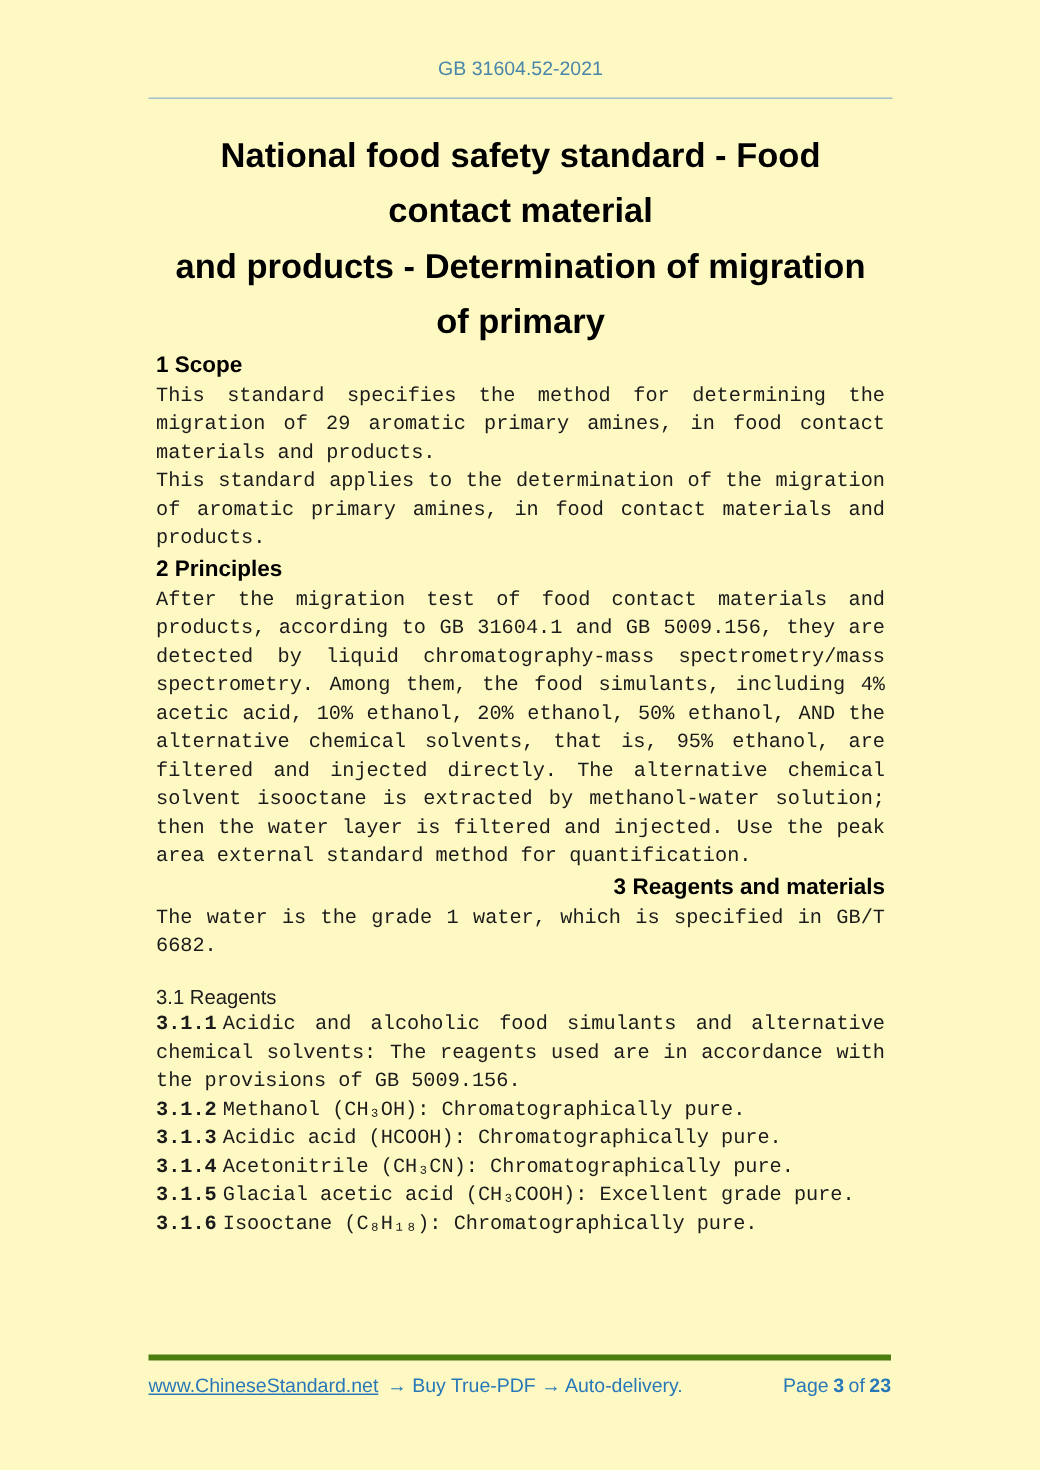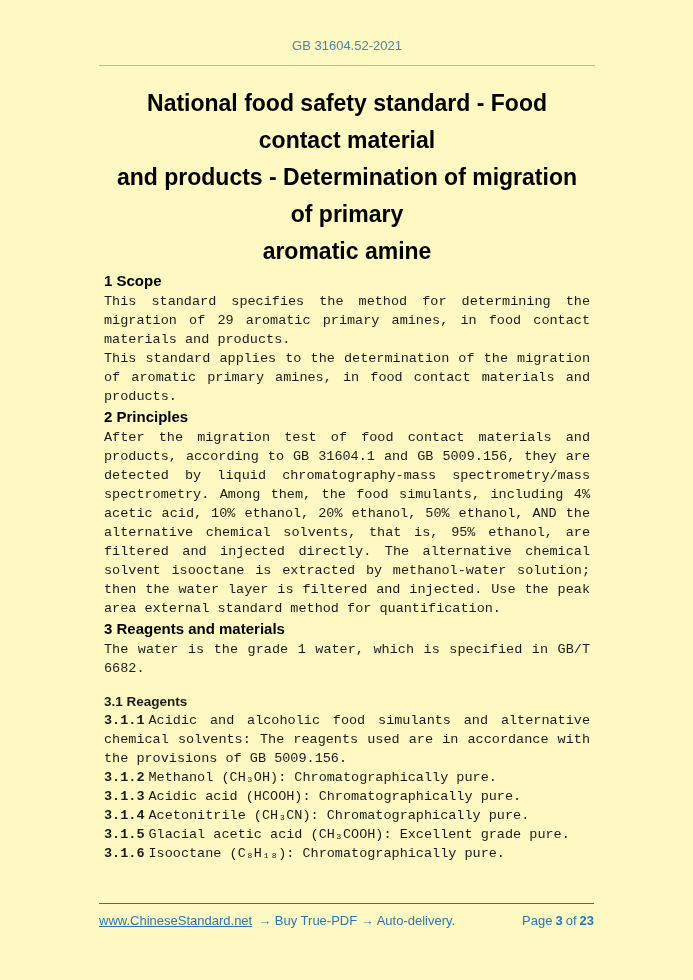--- a/index.html
+++ b/index.html
@@ -38,47 +38,47 @@
   }
   h2.section-heading {
     font-size: 15px;
     font-weight: 700;
     line-height: 22px;
     color: #000000;
     margin: 0;
   }
   .h-scope      { margin-top: 40px; }
   .h-principles { margin-top: 18px; }
-  .h-reagents   { margin-top: 14px; }
+  .h-reagents   { margin-top: 14px; text-align: right; }
   p.para {
     font-size: 13.5px;
     line-height: 19px;
     text-align: justify;
     margin: 0;
     font-family: Liberation Mono, monospace;
   }
   .mt-23 { margin-top: 23px; }
   .mt-22 { margin-top: 22px; }
   .mt-16 { margin-top: 16px; }
   .mt-14 { margin-top: 14px; }
   .mt-13 { margin-top: 13px; }
   h3.sub-heading {
     font-size: 13.5px;
-    font-weight: 700;
+    font-weight: 400;
     line-height: 19px;
     margin: 14px 0 0 0;
     color: #1b1b1b;
   }
   .item-num { font-weight: 700; margin-right: 4px; }
   .footer {
     position: absolute;
     top: 903px;
     left: 99px;
     width: 495px;
-    border-top: 1px solid #4d7c0f;
+    border-top: 4px solid #4d7c0f;
     padding-top: 9px;
     display: flex;
     justify-content: space-between;
     align-items: baseline;
     font-size: 13px;
     line-height: 16px;
     color: #2878b8;
     box-sizing: border-box;
   }
   .footer-left { white-space: nowrap; }
@@ -94,21 +94,20 @@
 <div class="page">
   <div class="content">
 
     <div class="header-code">GB 31604.52-2021</div>
 
     <div class="rule"></div>
 
     <div class="doc-title">
       <div>National food safety standard - Food contact material</div>
       <div>and products - Determination of migration of primary</div>
-      <div>aromatic amine</div>
     </div>
 
     <h2 class="section-heading h-scope">1 Scope</h2>
 
     <p class="para mt-23">This standard specifies the method for determining the migration of 29 aromatic primary amines, in food contact materials and products.</p>
 
     <p class="para mt-13">This standard applies to the determination of the migration of aromatic primary amines, in food contact materials and products.</p>
 
     <h2 class="section-heading h-principles">2 Principles</h2>
 

